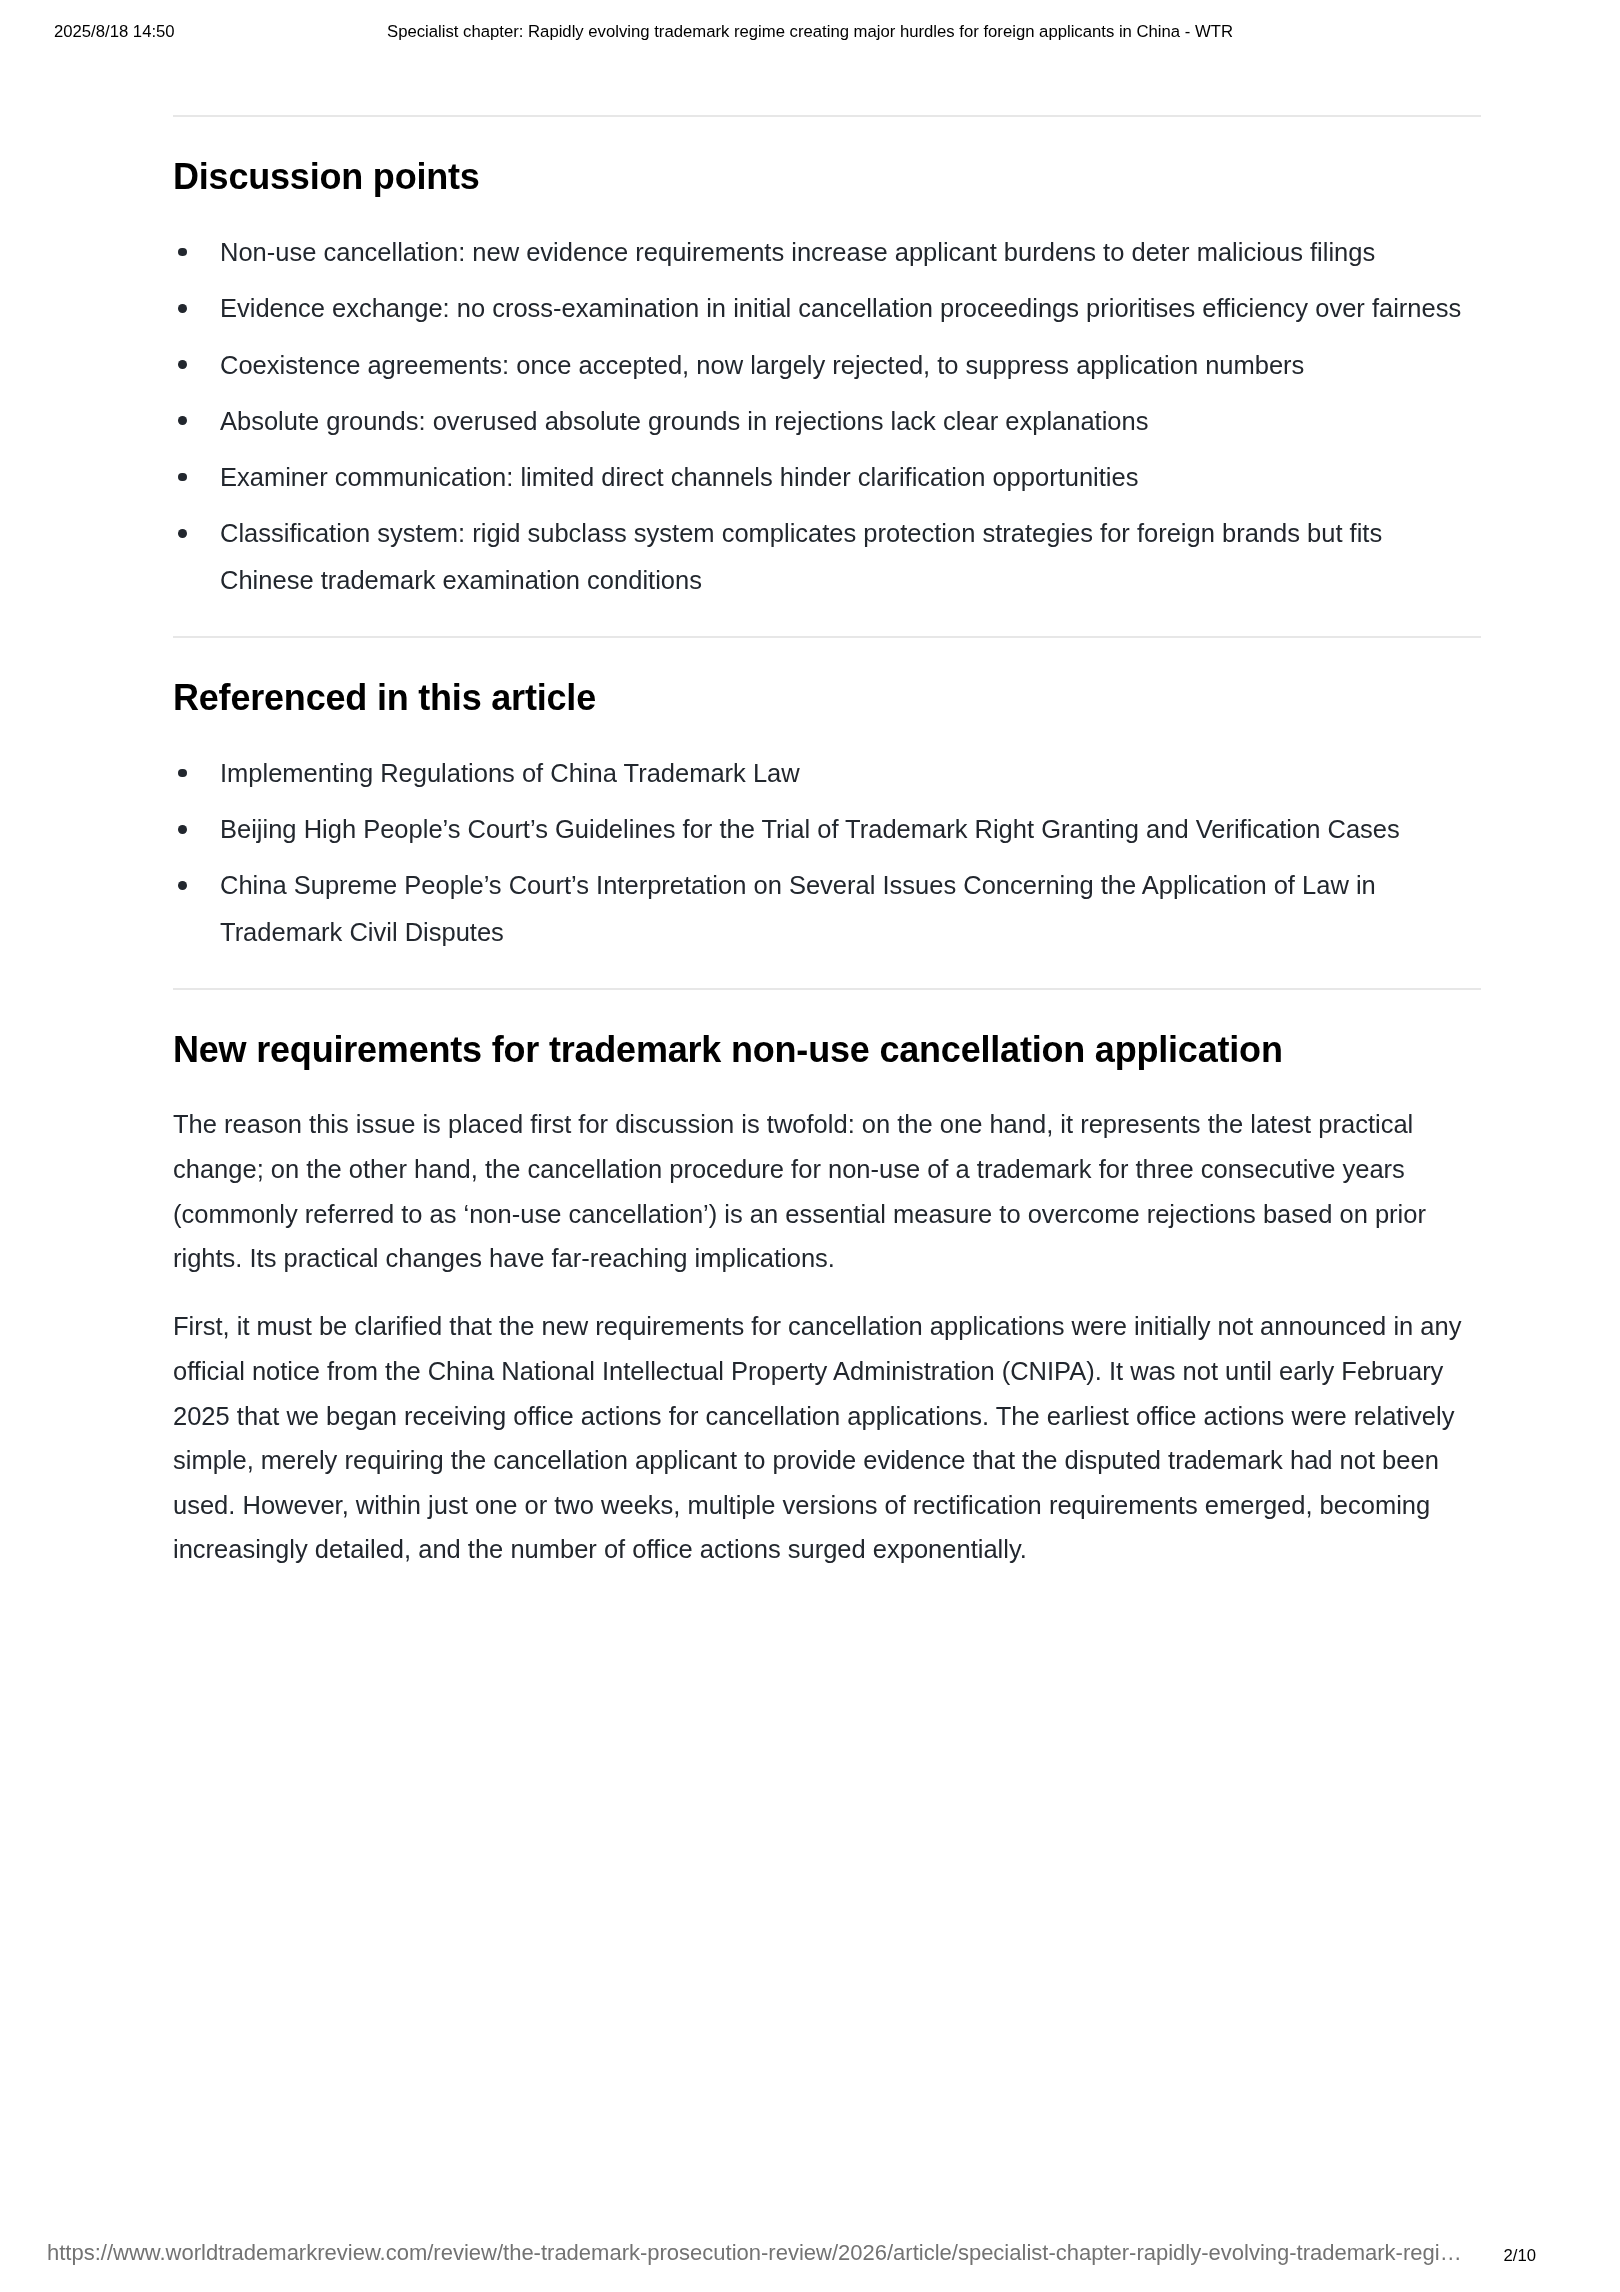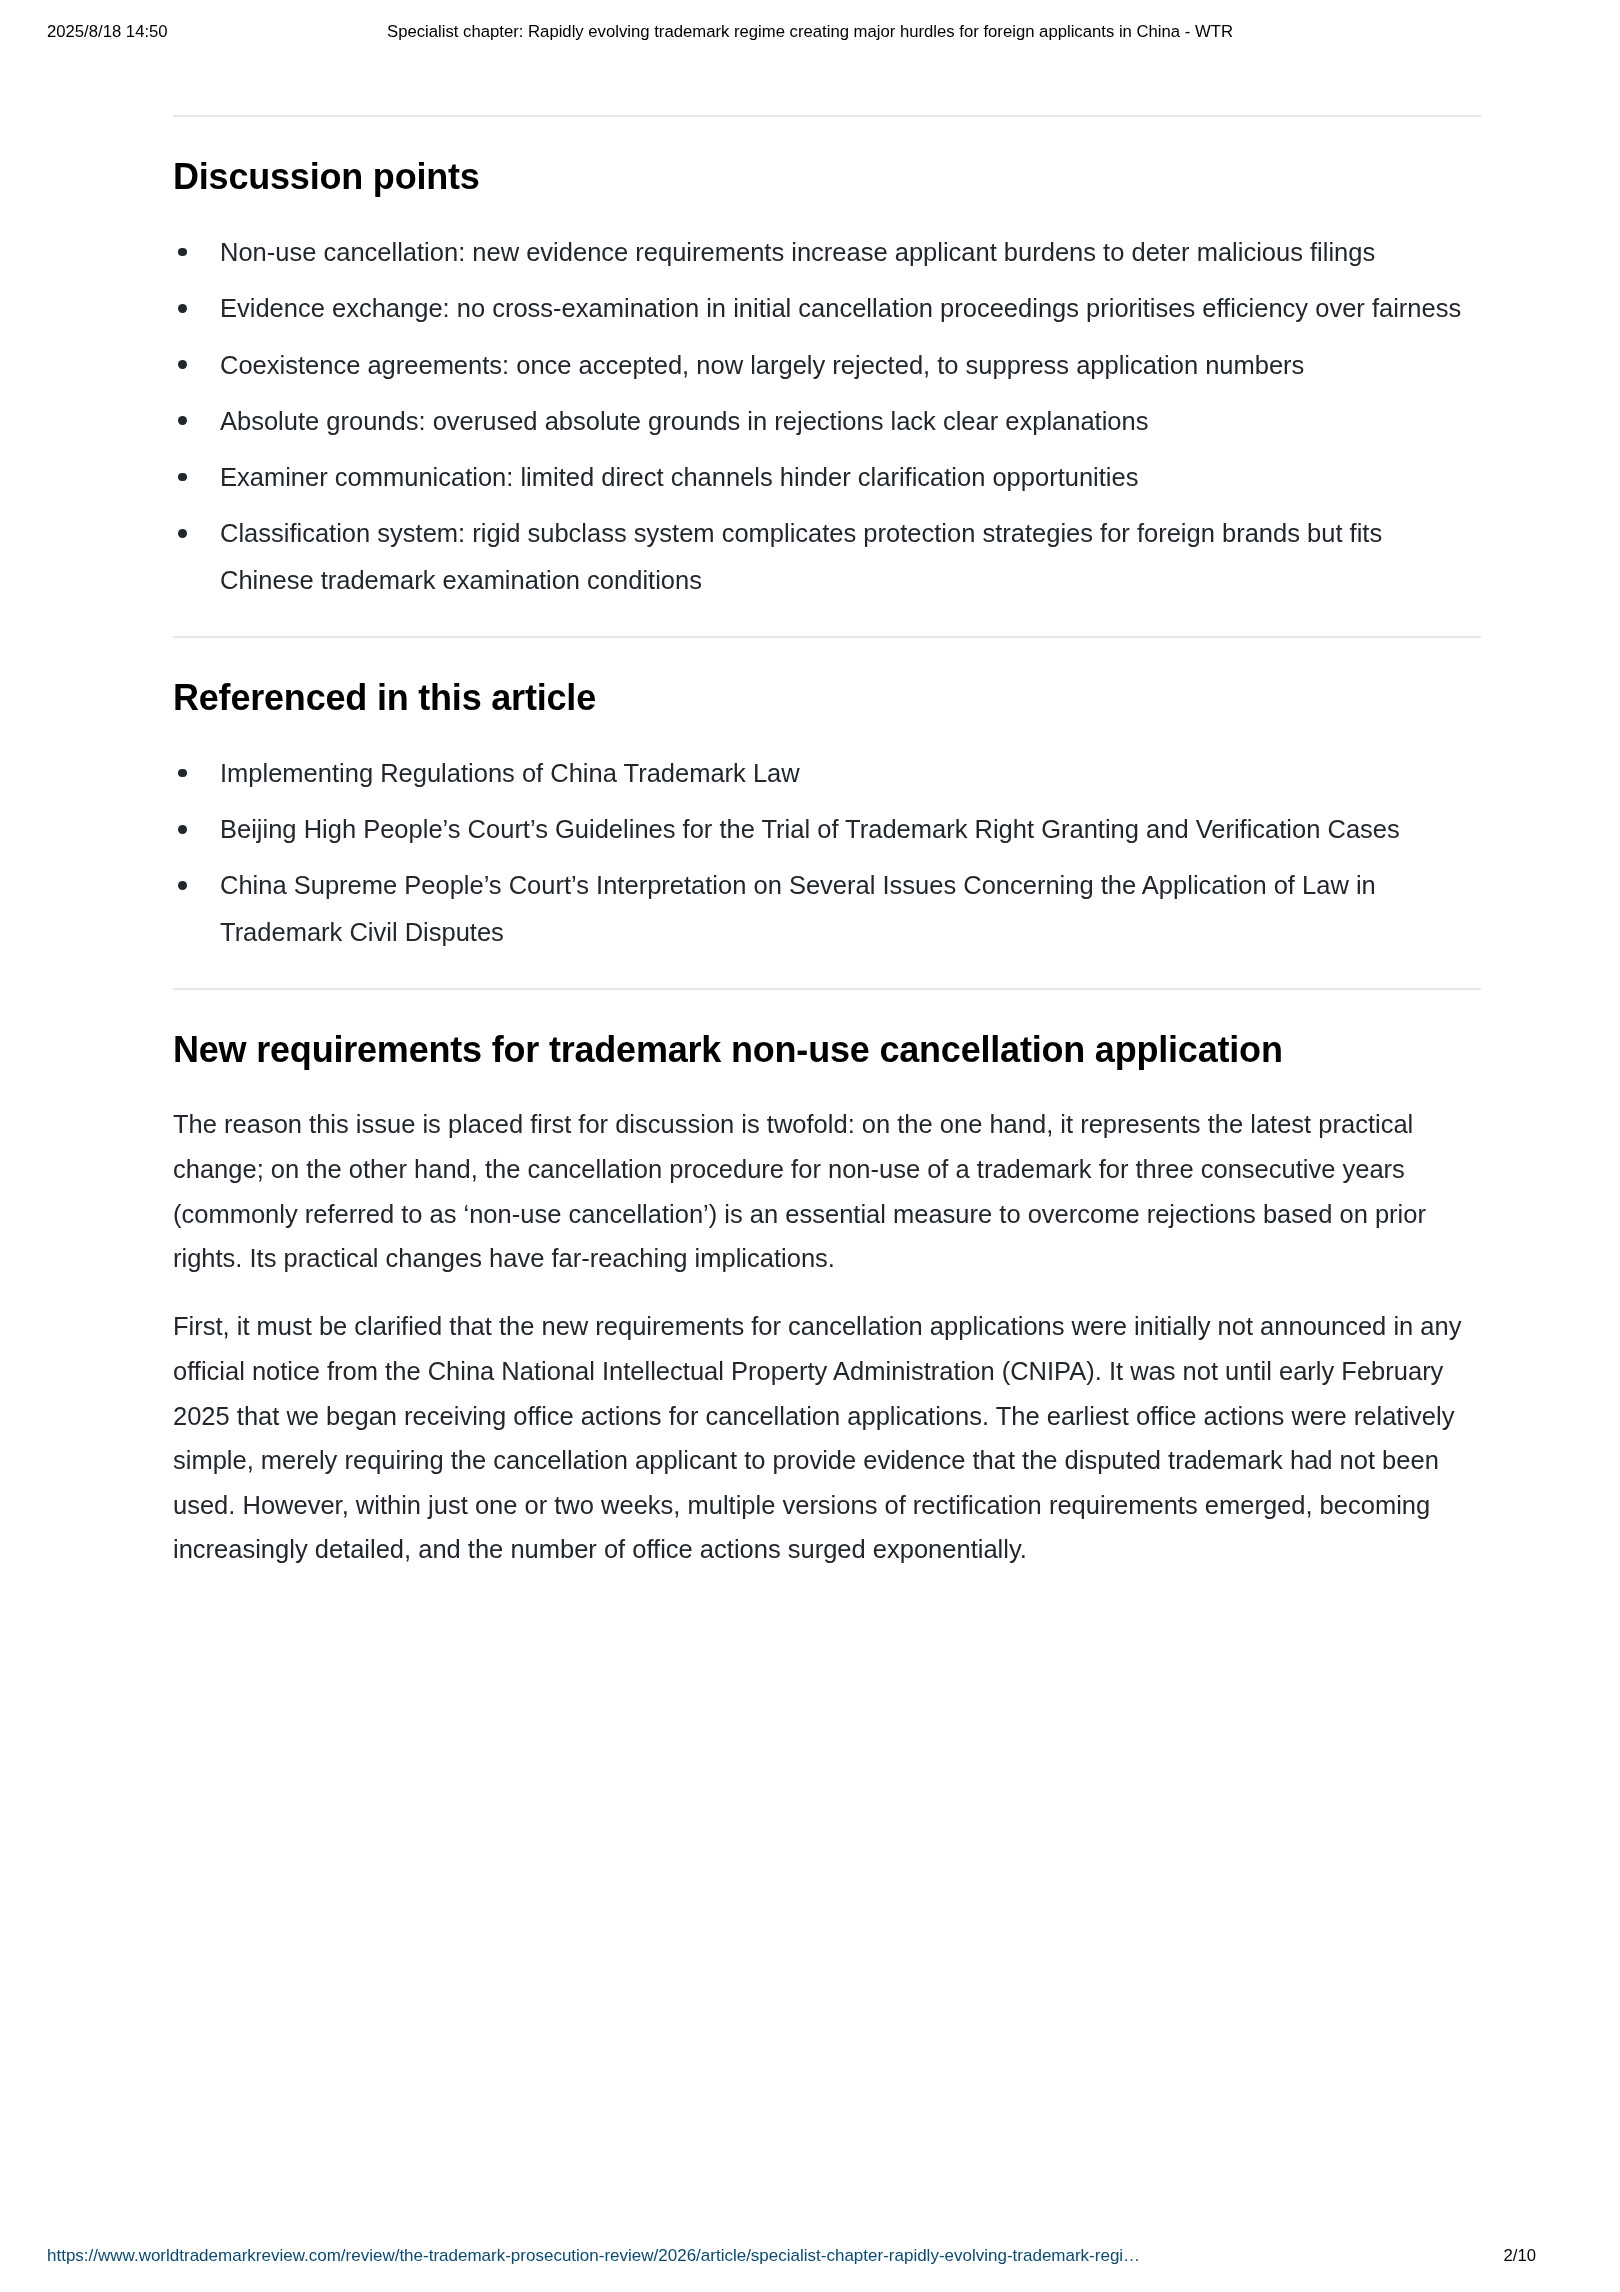--- a/index.html
+++ b/index.html
@@ -9,30 +9,30 @@
     height: 2293px;
     position: relative;
     background: #ffffff;
     font-family: "Liberation Sans", sans-serif;
     color: #22272e;
     overflow: hidden;
   }
 
   
   .print-header-date {
-    position: absolute; top: 21.6px; left: 47px;
+    position: absolute; top: 21.6px; left: 54px;
     font-size: 16.7px; color: #000000; white-space: nowrap;
   }
   .print-header-title {
     position: absolute; top: 21.6px; left: 176px; right: 176px;
     text-align: center; font-size: 16.7px; color: #000000; white-space: nowrap;
   }
   .print-footer-url {
     position: absolute; bottom: 27.4px; left: 47px;
-    font-size: 17px; color: #0c4a6e; white-space: nowrap;
+    font-size: 22px; color: #737373; white-space: nowrap;
   }
   .print-footer-page {
     position: absolute; bottom: 27.4px; right: 84px;
     font-size: 16.7px; color: #000000; white-space: nowrap; text-align: center;
   }
 
   
   .content {
     position: absolute; left: 173px; top: 115px; width: 1308px;
   }

